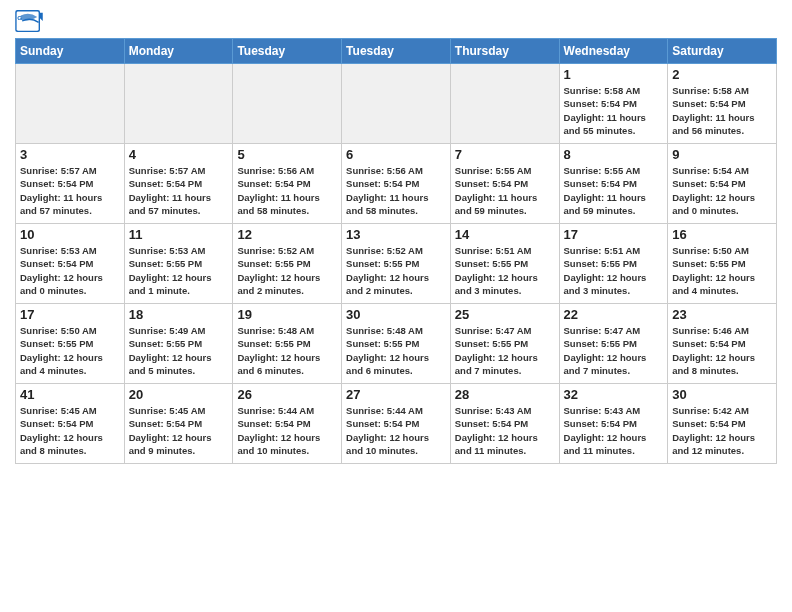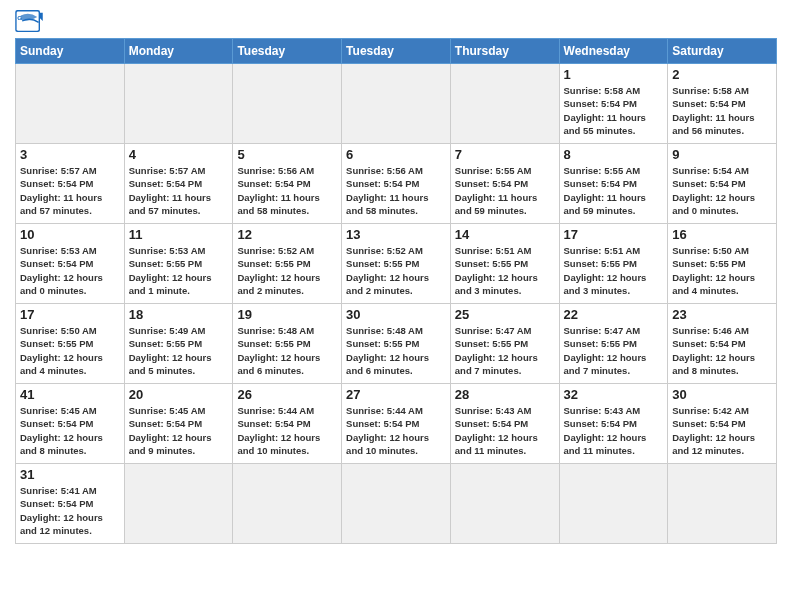--- a/index.html
+++ b/index.html
@@ -334,29 +334,14 @@
 and 11 minutes.</div>
         </td>
         <td>
           <span class="day-num">30</span>
           <div class="day-info">Sunrise: 5:42 AM
 Sunset: 5:54 PM
 Daylight: 12 hours
 and 12 minutes.</div>
         </td>
       </tr>
-      <tr>
-        <td>
-          <span class="day-num">31</span>
-          <div class="day-info">Sunrise: 5:41 AM
-Sunset: 5:54 PM
-Daylight: 12 hours
-and 12 minutes.</div>
-        </td>
-        <td class="empty"></td>
-        <td class="empty"></td>
-        <td class="empty"></td>
-        <td class="empty"></td>
-        <td class="empty"></td>
-        <td class="empty"></td>
-      </tr>
     </tbody>
 </table>
 
 </body></html>

